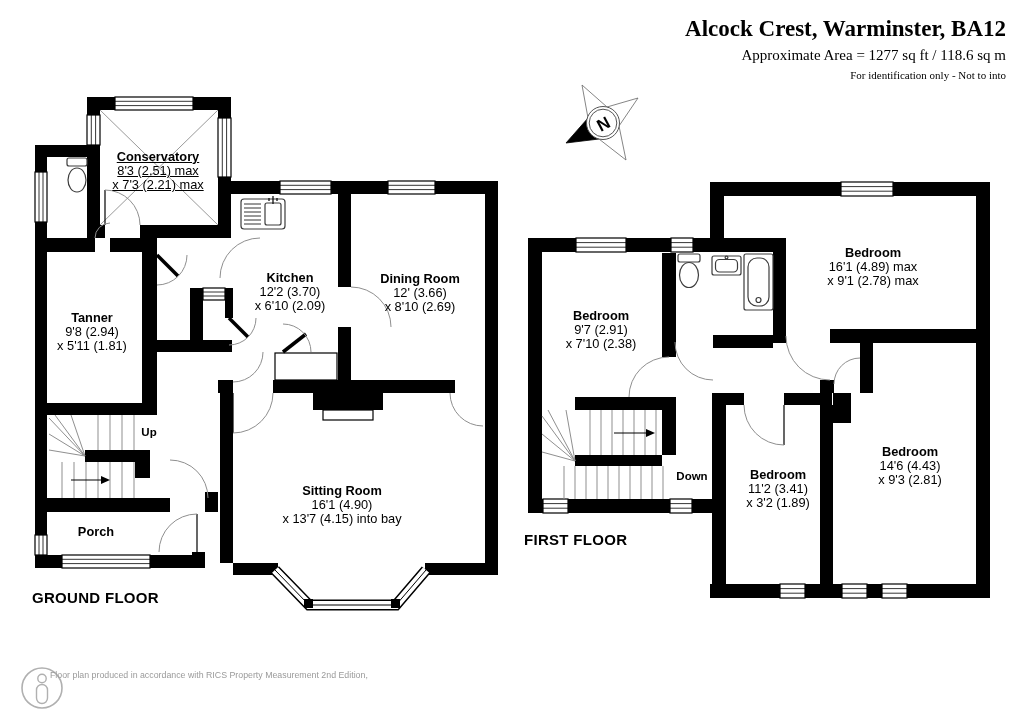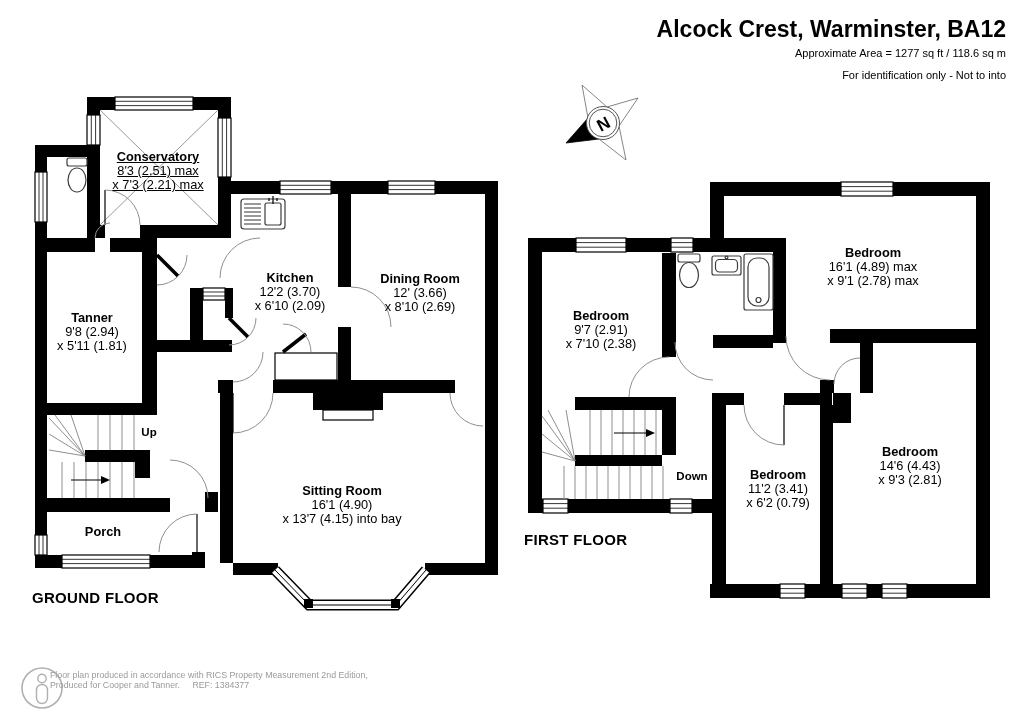--- a/index.html
+++ b/index.html
@@ -1,22 +1,22 @@
 <!DOCTYPE html>
 <html><head>
 <meta charset="utf-8">
 <style>
   html,body{margin:0;padding:0;background:#fff;}
   #page{position:relative;width:1024px;height:724px;background:#ffffff;overflow:hidden;
         font-family:"Liberation Sans", sans-serif;color:#000;}
   .abs{position:absolute;}
   .hdr-title{font-size:23px;font-weight:bold;white-space:nowrap;}
-  .hdr-area{font-size:11px;font-weight:normal;white-space:nowrap;}
+  .hdr-area{font-size:15px;font-weight:normal;white-space:nowrap;}
   .hdr-note{font-size:11px;white-space:nowrap;}
-  .right-align{right:18px;text-align:center;}
+  .right-align{right:18px;text-align:center;font-family:Liberation Serif, serif;}
   .room-label{position:absolute;transform:translateX(-50%);text-align:center;
               font-size:12.8px;line-height:14px;white-space:nowrap;}
   .room-name{font-weight:bold;}
   .floor-label{position:absolute;font-size:15px;font-weight:bold;letter-spacing:.3px;white-space:nowrap;}
   .stairs-label{position:absolute;transform:translateX(-50%);font-size:11.5px;font-weight:bold;}
   .porch-label{font-weight:bold;}
   #footer-text{position:absolute;left:50px;top:670px;font-size:8.8px;line-height:10.4px;color:#9a9a9a;}
   svg{position:absolute;display:block;}
   .wall{fill:#000;stroke:none;}
   .win{fill:#fff;stroke:#000;stroke-width:1.2;}
@@ -311,57 +311,53 @@
   <div class="room-label" style="left:420px;top:272px;">
     <div class="room-name">Dining Room</div>
     <div>12' (3.66)</div>
     <div>x 8'10 (2.69)</div>
   </div>
   <div class="room-label" style="left:342px;top:484px;">
     <div class="room-name">Sitting Room</div>
     <div>16'1 (4.90)</div>
     <div>x 13'7 (4.15) into bay</div>
   </div>
-  <div class="room-label porch-label" style="left:103px;top:525px;">Porch</div>
+  <div class="room-label porch-label" style="left:96px;top:525px;">Porch</div>
 
   <div class="stairs-label" style="left:149px;top:426px;">Up</div>
 
   <div class="floor-label" style="left:32px;top:589px;">GROUND FLOOR</div>
 
   <div class="room-label" style="left:601px;top:309px;">
     <div class="room-name">Bedroom</div>
     <div>9'7 (2.91)</div>
     <div>x 7'10 (2.38)</div>
   </div>
   <div class="room-label" style="left:873px;top:246px;">
     <div class="room-name">Bedroom</div>
     <div>16'1 (4.89) max</div>
     <div>x 9'1 (2.78) max</div>
   </div>
   <div class="room-label" style="left:778px;top:468px;">
     <div class="room-name">Bedroom</div>
     <div>11'2 (3.41)</div>
-    <div>x 6'2 (0.79)</div>
+    <div>x 3'2 (1.89)</div>
   </div>
   <div class="room-label" style="left:910px;top:445px;">
     <div class="room-name">Bedroom</div>
     <div>14'6 (4.43)</div>
     <div>x 9'3 (2.81)</div>
   </div>
 
   <div class="stairs-label" style="left:692px;top:470px;">Down</div>
 
   <div class="floor-label" style="left:524px;top:531px;">FIRST FLOOR</div>
 
   <svg class="abs" style="left:20px;top:666px;" width="44" height="44" viewBox="0 0 44 44">
     <circle cx="22" cy="22" r="20" fill="none" stroke="#b0b0b0" stroke-width="1.6"></circle>
     <circle cx="22" cy="12.5" r="4.2" fill="none" stroke="#b0b0b0" stroke-width="1.4"></circle>
     <rect x="16.5" y="18.5" width="11" height="19" rx="5.5" fill="none" stroke="#b0b0b0" stroke-width="1.4"></rect>
   </svg>
   <div id="footer-text">
     <div>Floor plan produced in accordance with RICS Property Measurement 2nd Edition,</div>
-    <div>
-      <span>Produced for Cooper and Tanner.</span>
-      <span style="margin-left:10px;">REF: 1384377</span>
-    </div>
   </div>
 
 </div>
 
 </body></html>

